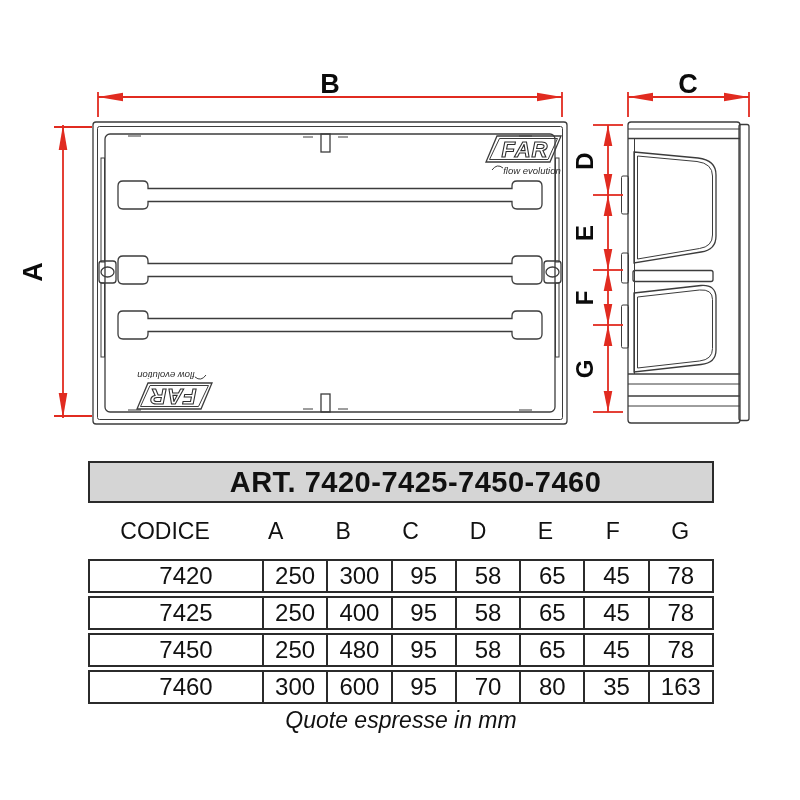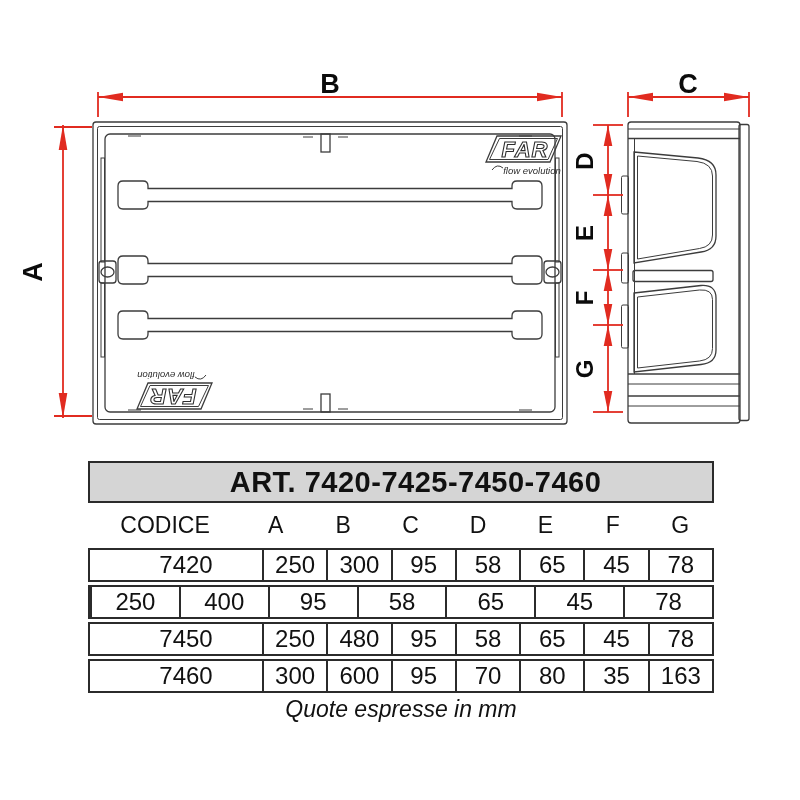--- a/index.html
+++ b/index.html
@@ -14,21 +14,21 @@
   .dimtxt{font-weight:bold;font-size:27px;fill:#0b0b0b;}
   .dimtxt2{font-weight:bold;font-size:24px;fill:#0b0b0b;}
   .logo-far{font-weight:bold;font-style:italic;font-size:22px;fill:#fff;stroke:#2e2e2e;stroke-width:1.1px;letter-spacing:1px;}
   .logo-tag{font-style:italic;font-size:9.5px;fill:#2e2e2e;stroke:none;}
 
   
   .tbl{position:absolute;left:88px;top:461px;width:626px;}
   .tbl-title{box-sizing:border-box;height:42px;border:2px solid var(--table-border,#2b2b2b);
     background:var(--table-header-bg,#d5d5d5);display:flex;align-items:center;justify-content:center;
     font-size:29px;font-weight:bold;letter-spacing:.5px;padding-left:29px;}
-  .tbl-cols{display:flex;height:45px;align-items:center;font-size:23px;}
+  .tbl-cols{display:flex;height:56px;align-items:center;font-size:23px;}
   .cell0{flex:0 0 154px;text-align:center;}
   .cell{flex:1 1 0;text-align:center;}
   .tbl-row{box-sizing:border-box;display:flex;height:34px;border:2px solid var(--table-border,#2b2b2b);
     margin-bottom:3px;font-size:24px;background:#fff;}
   .tbl-row .cell0{flex:0 0 152px;display:flex;align-items:center;justify-content:center;padding-left:20px;}
   .tbl-row .cell{display:flex;align-items:center;justify-content:center;border-left:2px solid var(--table-border,#2b2b2b);}
   .tbl-note{margin-top:0;text-align:center;font-style:italic;font-size:23px;}
 </style>
 </head>
 <body>
@@ -182,20 +182,21 @@
       <div class="cell">250</div>
       <div class="cell">300</div>
       <div class="cell">95</div>
       <div class="cell">58</div>
       <div class="cell">65</div>
       <div class="cell">45</div>
       <div class="cell">78</div>
     </div>
 
     <div class="tbl-row">
+      <div class="cell0">7425</div>
       <div class="cell">250</div>
       <div class="cell">400</div>
       <div class="cell">95</div>
       <div class="cell">58</div>
       <div class="cell">65</div>
       <div class="cell">45</div>
       <div class="cell">78</div>
     </div>
 
     <div class="tbl-row">

